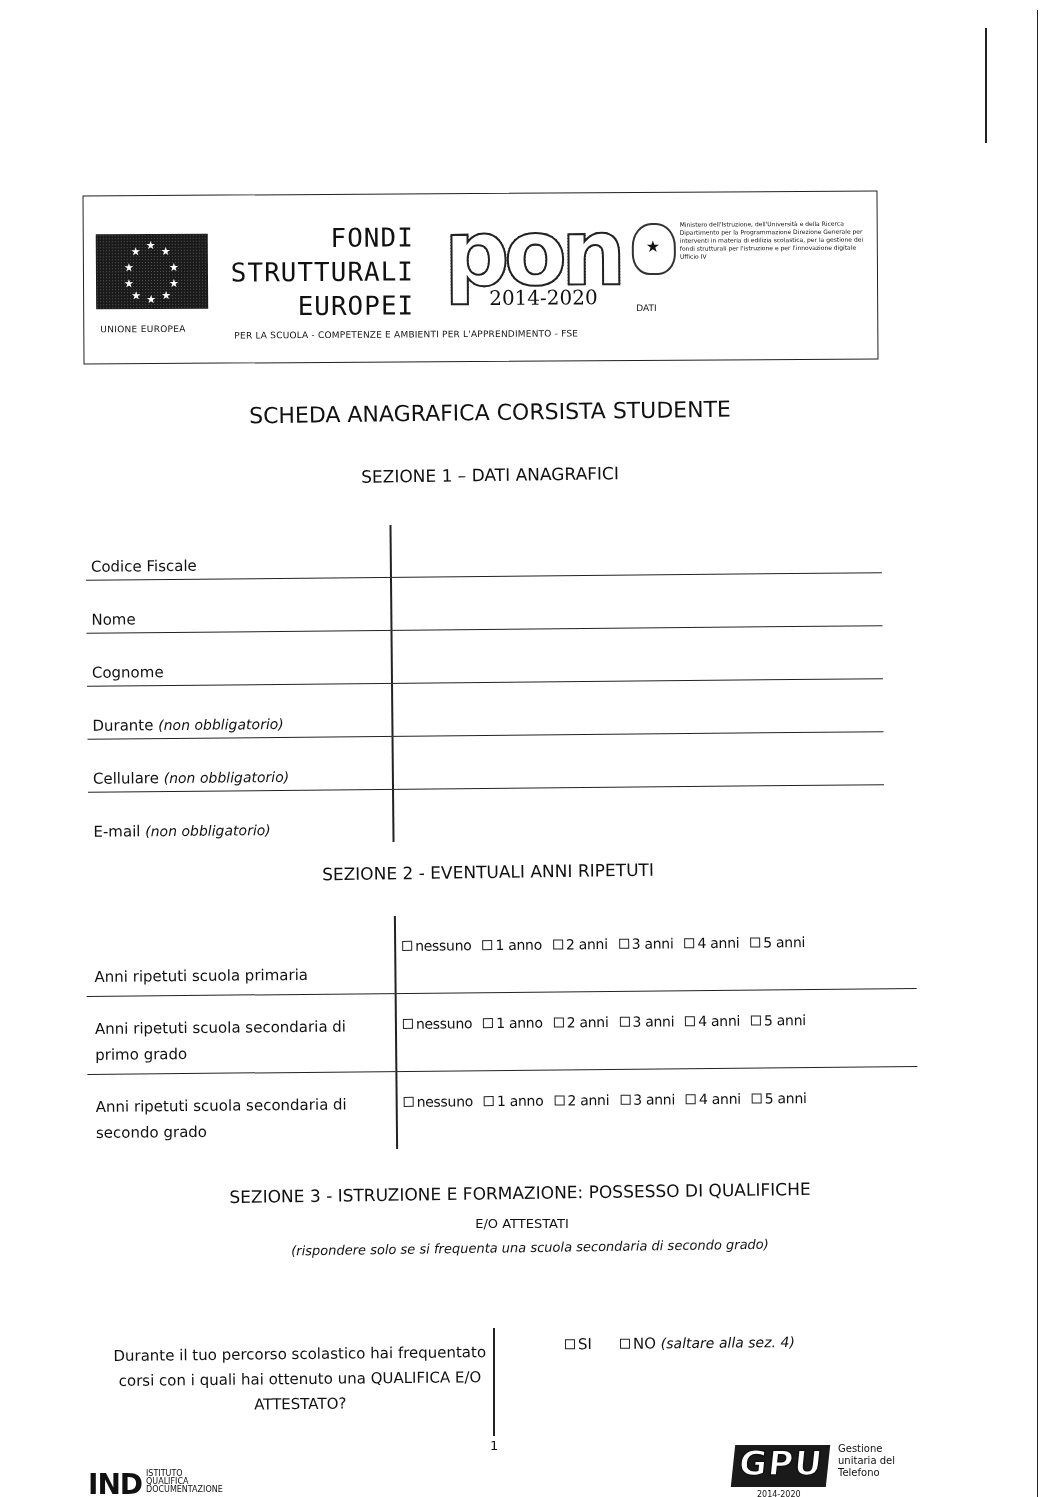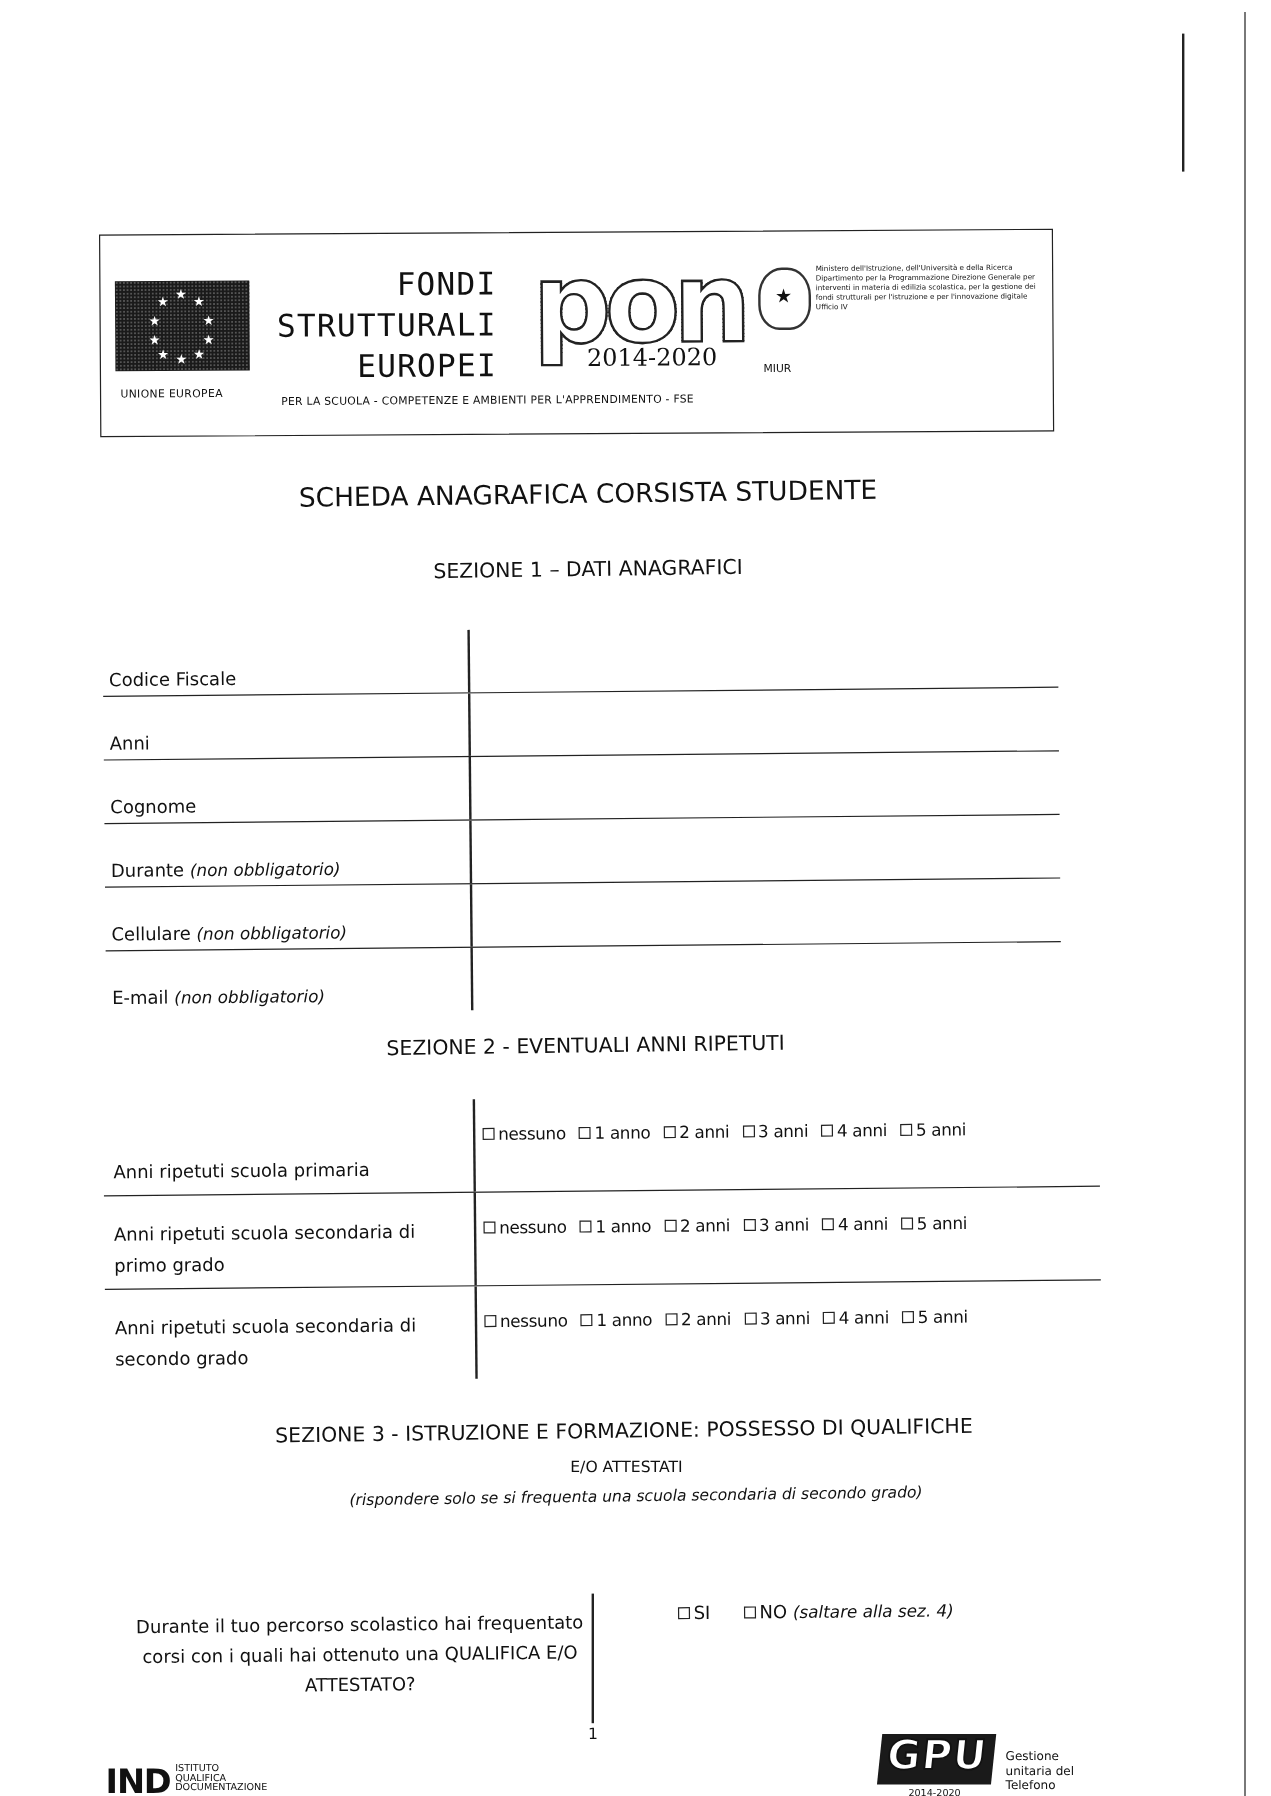--- a/index.html
+++ b/index.html
@@ -48,21 +48,21 @@
   .s3-vline { position:absolute; left:493px; top:1328px; width:1.5px; height:108px; background:#222; }
   .s3-opts { position:absolute; left:565px; top:1334px; font-size:15px; transform:rotate(-0.6deg); }
   .s3-opts .opt { margin-right:28px; }
   .s3-opts i { font-size:14px; }
   .page-num { position:absolute; left:490px; top:1438px; font-size:13px; }
   
   .ind { position:absolute; left:88px; top:1468px; font-family:"DejaVu Sans", sans-serif; font-weight:bold; font-size:28px; letter-spacing:-1px; }
   .ind-text { position:absolute; left:146px; top:1470px; font-size:8px; line-height:8px; }
   .gpu { position:absolute; left:733px; top:1445px; width:95px; height:42px; background:#1a1a1a; transform:skewX(-6deg); }
   .gpu span { position:absolute; left:6px; top:-2px; font-weight:bold; font-size:34px; color:#fff; -webkit-text-stroke:1.5px #111; letter-spacing:1px; }
-  .gpu-text { position:absolute; left:838px; top:1443px; font-size:10px; line-height:12px;margin-top:16px; }
+  .gpu-text { position:absolute; left:838px; top:1443px; font-size:10px; line-height:12px; }
   .gpu-year { position:absolute; left:757px; top:1490px; font-size:8px; }
 </style>
 </head>
 <body>
 
 <div class="scan-line" style="left:985px; top:28px; width:1.5px; height:115px;"></div>
 <div class="scan-line" style="left:1037px; top:10px; width:1px; height:1487px;"></div>
 
 <div class="banner">
   <div class="eu-flag">
@@ -82,35 +82,35 @@
     <div>FONDI</div>
     <div>STRUTTURALI</div>
     <div>EUROPEI</div>
   </div>
   <div class="pon">pon</div>
   <div class="years">2014-2020</div>
   <div class="banner-sub">PER LA SCUOLA - COMPETENZE E AMBIENTI PER L'APPRENDIMENTO - FSE</div>
   <div class="emblem">
       <span class="emblem-star">★</span>
     </div>
-  <div class="miur-label">MIUR</div>
+  <div class="miur-label">DATI</div>
   <div class="miur-text">Ministero dell'Istruzione, dell'Università e della Ricerca Dipartimento per la Programmazione Direzione Generale per interventi in materia di edilizia scolastica, per la gestione dei fondi strutturali per l'istruzione e per l'innovazione digitale Ufficio IV</div>
 </div>
 
 <div class="title t-main">SCHEDA ANAGRAFICA CORSISTA STUDENTE</div>
 <div class="title t-sec1">SEZIONE 1 – DATI ANAGRAFICI</div>
 
 <div class="s1">
   <div class="s1-row">
     <span class="s1-label"><span>Codice Fiscale</span></span>
     <div class="s1-vline"></div>
     <input class="s1-input" value="" style="">
   </div>
   <div class="s1-row">
-    <span class="s1-label"><span>Anni</span></span>
+    <span class="s1-label"><span>Nome</span></span>
     <div class="s1-vline"></div>
     <input class="s1-input" value="" style="">
   </div>
   <div class="s1-row">
     <span class="s1-label"><span>Cognome</span></span>
     <div class="s1-vline"></div>
     <input class="s1-input" value="" style="">
   </div>
   <div class="s1-row">
     <span class="s1-label"><span>Durante</span> <i>(non obbligatorio)</i></span>

